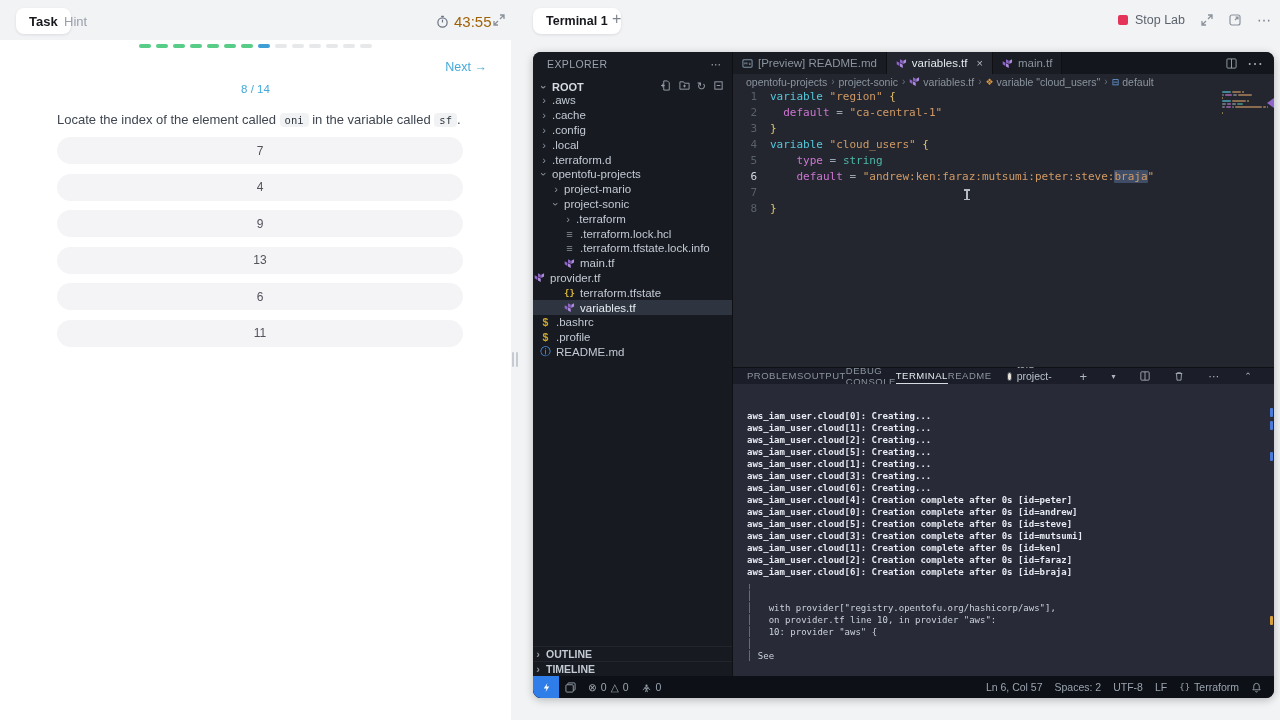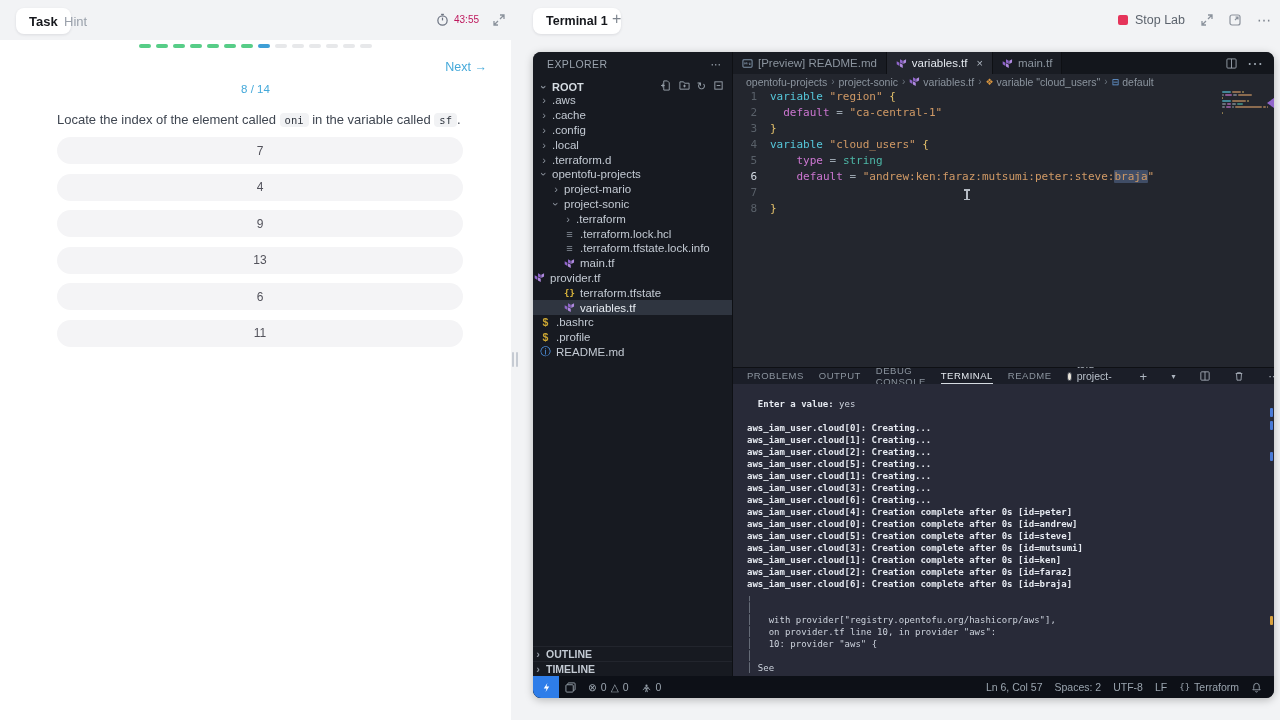--- a/index.html
+++ b/index.html
@@ -6,21 +6,21 @@
   html,body { width:1280px; height:720px; overflow:hidden; }
   body { background:#f2f3f5; font-family:"Liberation Sans", sans-serif; position:relative; }
 
   
   .hdr { position:absolute; left:0; top:0; width:1280px; height:40px; }
   .pill-tab { position:absolute; top:8px; height:26px; display:flex; align-items:center;
     padding:0 13px; background:#fff; border-radius:8px; box-shadow:0 1px 3px rgba(16,24,40,.10);
     font-size:13px; font-weight:700; color:#16181d; }
   .hint-tab { position:absolute; left:64px; top:14px; font-size:13px; color:#9aa1ab; cursor:pointer; }
   .timer { position:absolute; left:436px; top:13px; display:flex; align-items:center; gap:5px;
-    color:#be185d; font-size:10px;justify-content:space-between; }
+    color:#a16207; font-size:15px;justify-content:space-between; }
   .expand-sm { position:absolute; left:493px; top:14px; color:#8b929c; }
   .term-pill { left:533px; font-weight:600; font-size:12.5px; }
   .plus-btn { position:absolute; left:612px; top:10px; color:#7d848e; font-size:16px; cursor:pointer; }
   .hdr-right { position:absolute; right:8px; top:0; height:40px; display:flex; align-items:center; gap:16px; }
   .stoplab { display:flex; align-items:center; gap:7px; font-size:12.5px; color:#5c636d; cursor:pointer; }
   .stop-sq { width:10px; height:10px; background:#e5345a; border-radius:2px; display:inline-block; }
   .hdr-ic { color:#8b929c; cursor:pointer; display:flex; align-items:center; }
 
   
   .task-panel { position:absolute; left:0; top:40px; width:511px; height:680px; background:#fff; }
@@ -511,21 +511,21 @@
             <div class="mm-row"></div>
             <div class="mm-row">
               <span style="width: 1.05px; background: rgb(227, 192, 107);"></span>
             </div>
           </div>
         <div class="mm-marker"></div>
         <div class="ibeam"></div>
       </div>
 
       <div class="paneltabs">
-        <span id="ptabs" style="display:flex;gap:15px;height:100%;align-items:center">
+        <span id="ptabs" style="display:flex;gap:0;height:100%;align-items:center">
             <span class="ptab">PROBLEMS</span>
             <span class="ptab">OUTPUT</span>
             <span class="ptab">DEBUG CONSOLE</span>
             <span class="ptab active">TERMINAL</span>
             <span class="ptab">README</span>
           </span>
         <span class="pt-right">
           <span class="proc">
             <span class="tofu-dot"></span>
             <span>tofu - project-sonic</span>
@@ -544,21 +544,20 @@
               </svg>
             </span>
           <span style="letter-spacing:1px">⋯</span>
           <span style="font-size:9px">⌃</span>
           <span style="font-size:10px">✕</span>
         </span>
       </div>
 
       <div class="terminal">
         <div id="term">
-            <div class="tl"><span>  </span><span class="b">Enter a value:</span><span> yes</span></div>
             <div class="tl">&nbsp;</div>
             <div class="tl"><span class="b">aws_iam_user.cloud[0]: Creating...</span></div>
             <div class="tl"><span class="b">aws_iam_user.cloud[1]: Creating...</span></div>
             <div class="tl"><span class="b">aws_iam_user.cloud[2]: Creating...</span></div>
             <div class="tl"><span class="b">aws_iam_user.cloud[5]: Creating...</span></div>
             <div class="tl"><span class="b">aws_iam_user.cloud[1]: Creating...</span></div>
             <div class="tl"><span class="b">aws_iam_user.cloud[3]: Creating...</span></div>
             <div class="tl"><span class="b">aws_iam_user.cloud[6]: Creating...</span></div>
             <div class="tl"><span class="b">aws_iam_user.cloud[4]: Creation complete after 0s [id=peter]</span></div>
             <div class="tl"><span class="b">aws_iam_user.cloud[0]: Creation complete after 0s [id=andrew]</span></div>

